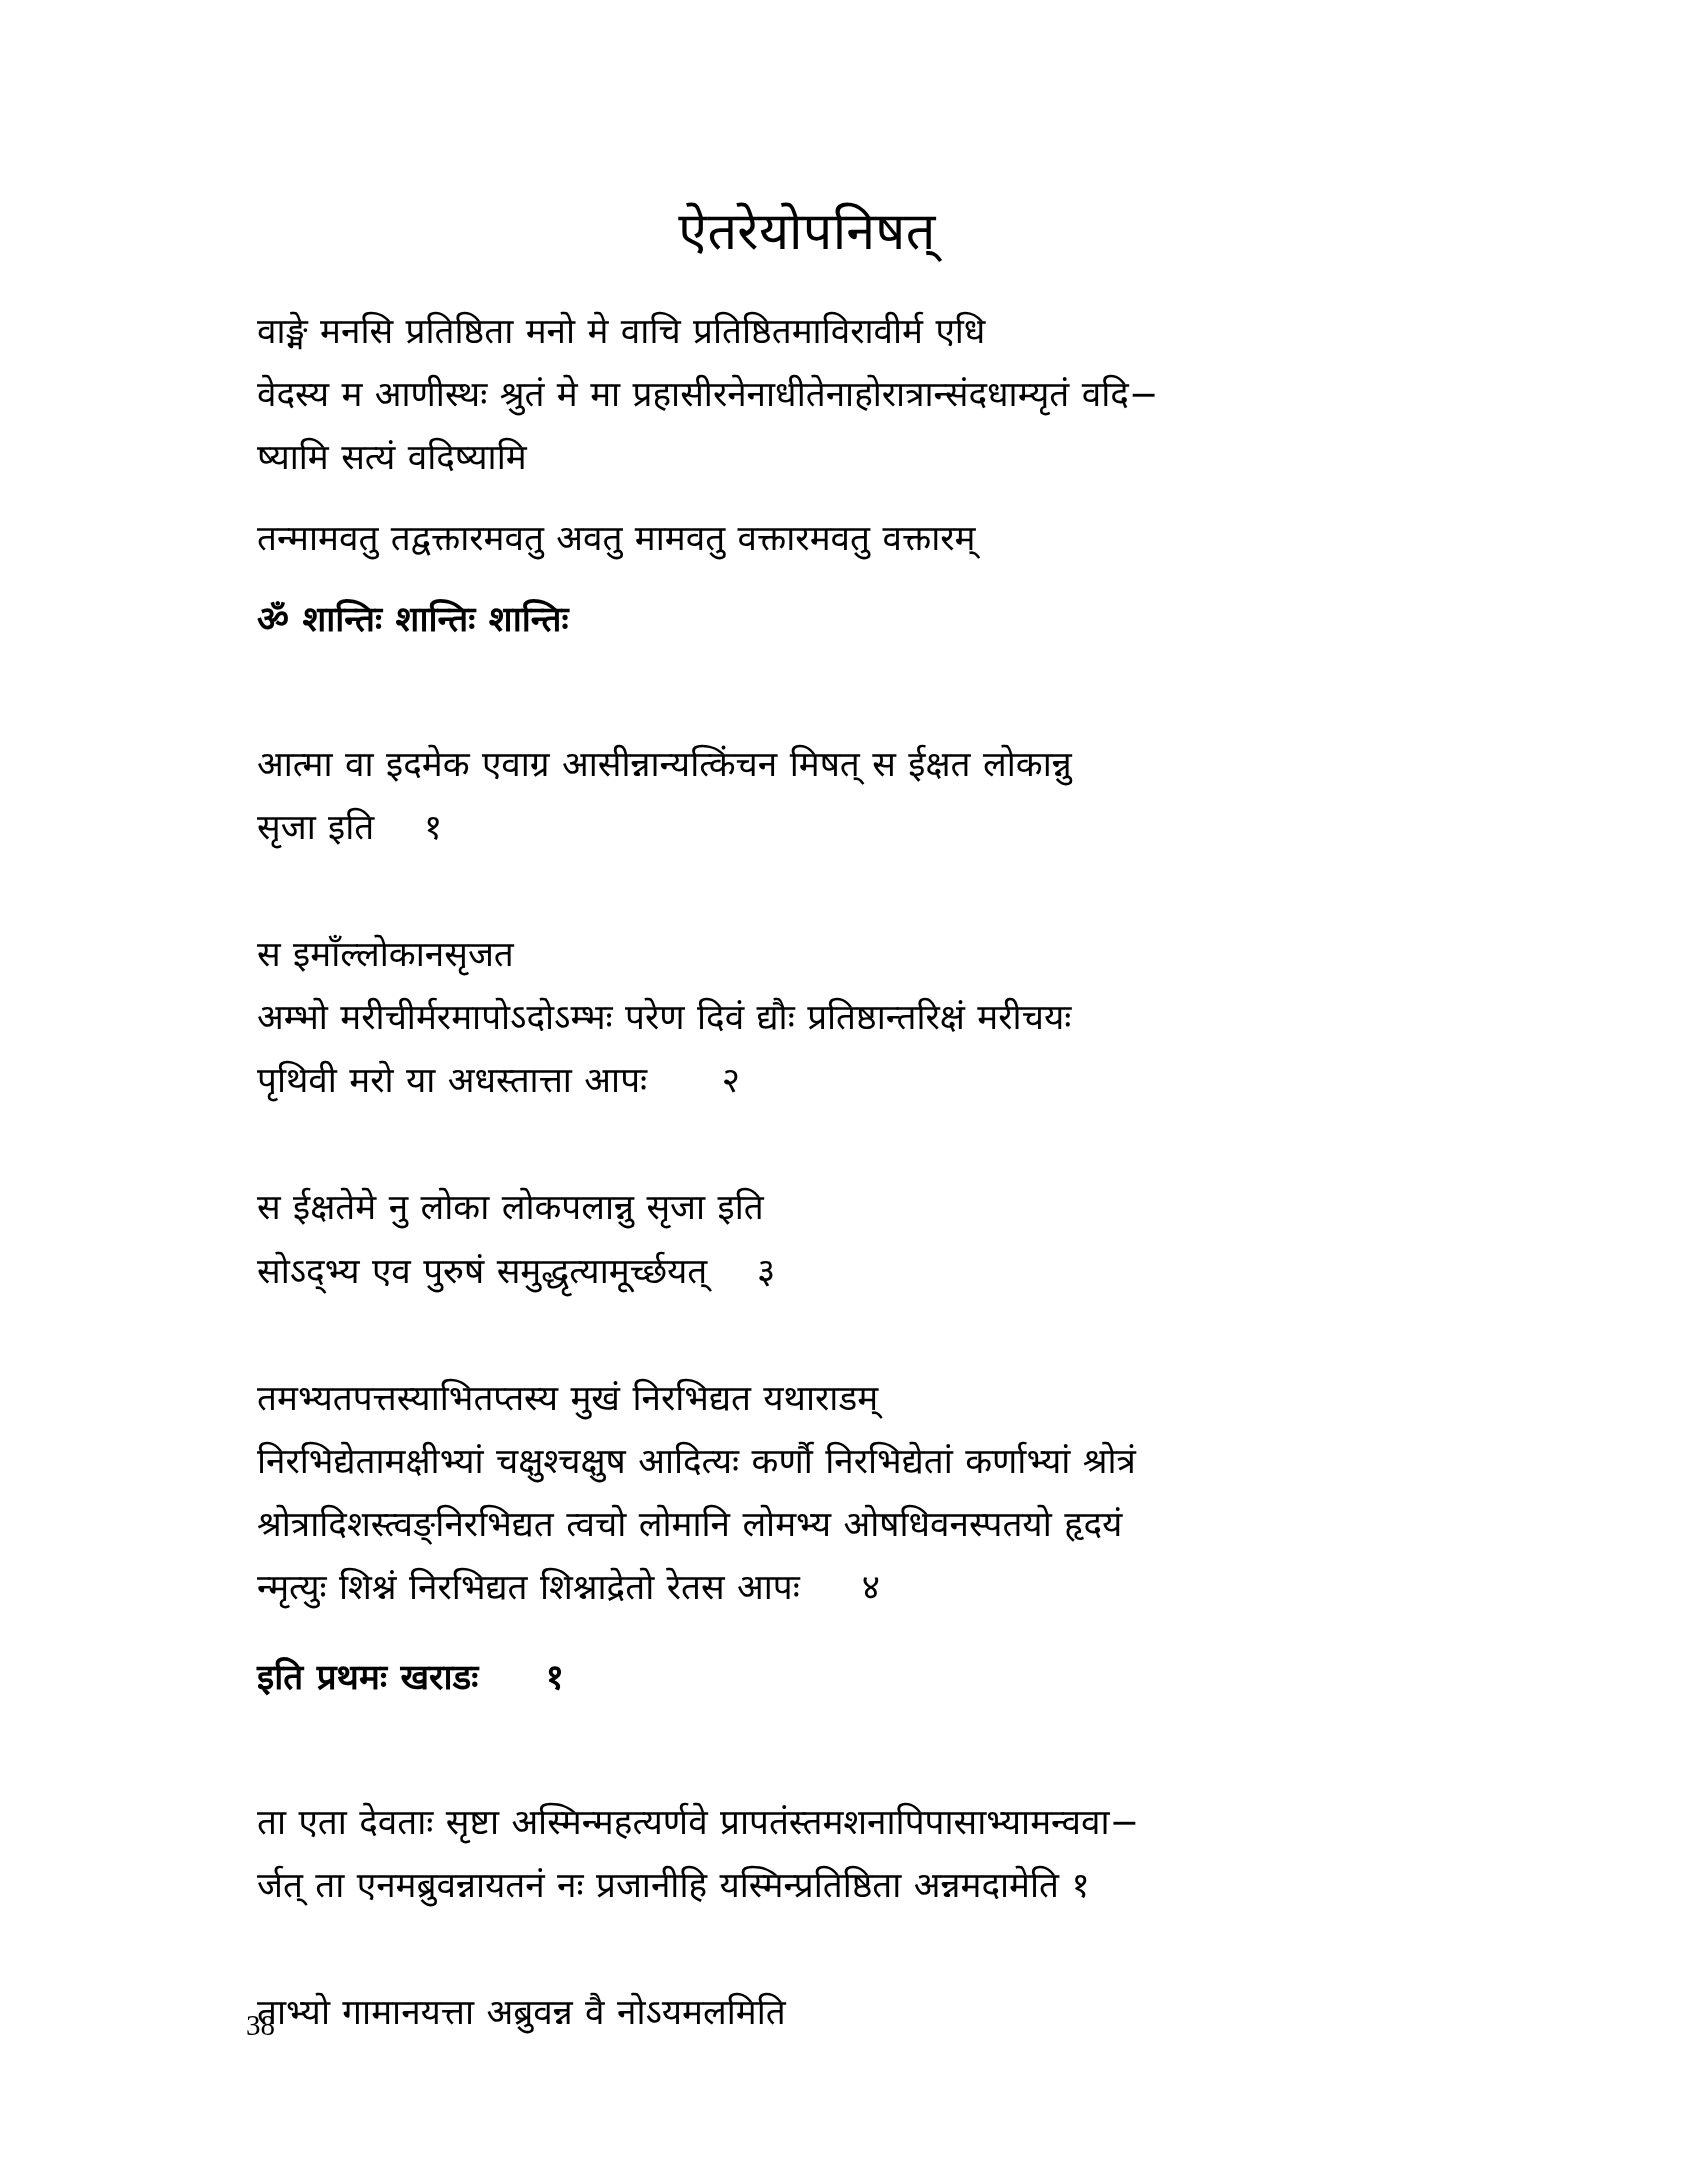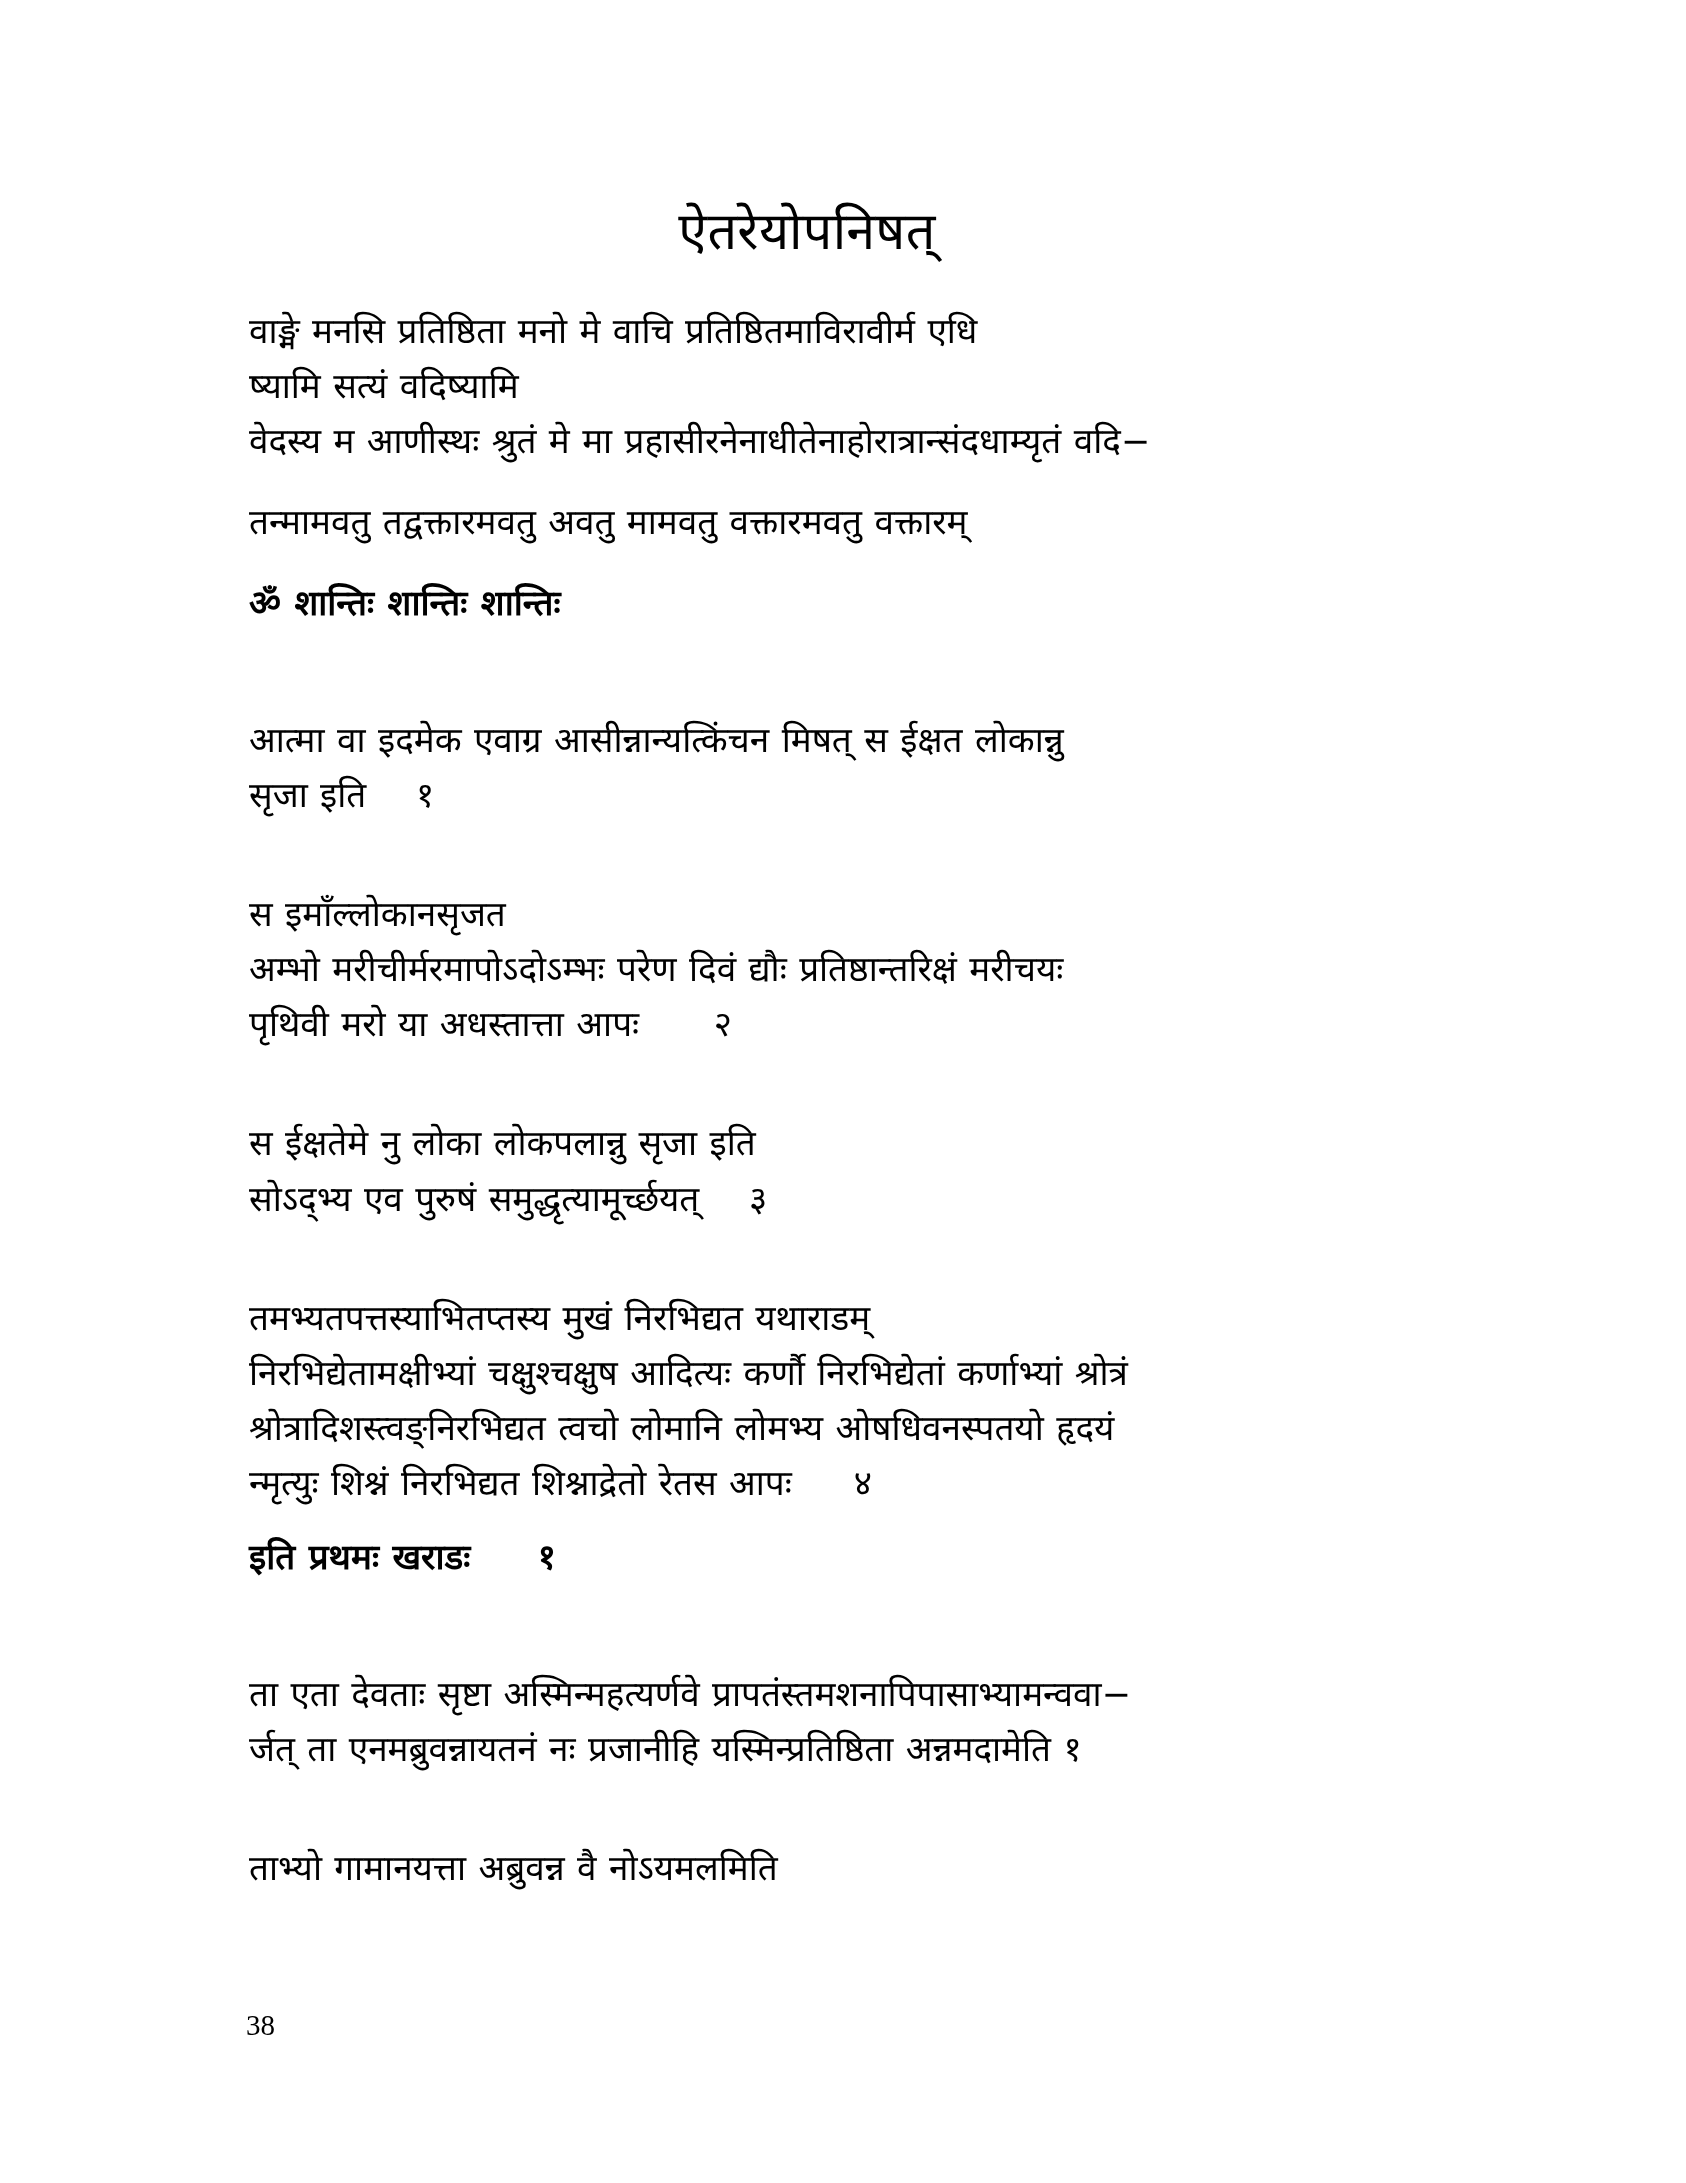--- a/index.html
+++ b/index.html
@@ -40,21 +40,21 @@
     margin: 0 0 30px 0;
   }
   .block.tight {
     margin-bottom: 0;
   }
   .line {
     font-size: 35px;
     line-height: 1.46;
     white-space: pre-wrap;
     word-spacing: 1.3px;
-    margin: 4px;
+    margin: 12px;
   }
   .line.justify {
     text-align: justify;
     text-align-last: left;
   }
   .line.center {
     padding-right: 79px;
     font-weight: bold;
   }
   .gap-sm { height: 14.6px; }
@@ -72,22 +72,22 @@
 </head>
 <body>
 
 <div class="page">
   <div class="content">
 
     <h1 class="doc-title">ऐतरेयोपनिषत्</h1>
 
     <div class="block">
       <p class="line">वाङ्मे मनसि प्रतिष्ठिता मनो मे वाचि प्रतिष्ठितमाविरावीर्म एधि</p>
+      <p class="line">वेदस्य म आणीस्थः श्रुतं मे मा प्रहासीरनेनाधीतेनाहोरात्रान्संदधाम्यृतं वदि−</p>
       <p class="line">ष्यामि सत्यं वदिष्यामि</p>
-      <p class="line">वेदस्य म आणीस्थः श्रुतं मे मा प्रहासीरनेनाधीतेनाहोरात्रान्संदधाम्यृतं वदि−</p>
     </div>
 
     <div class="block">
       <p class="line">तन्मामवतु तद्वक्तारमवतु अवतु मामवतु वक्तारमवतु वक्तारम्</p>
     </div>
 
     <div class="block">
       <p class="line center">ॐ शान्तिः शान्तिः शान्तिः</p>
     </div>
 

